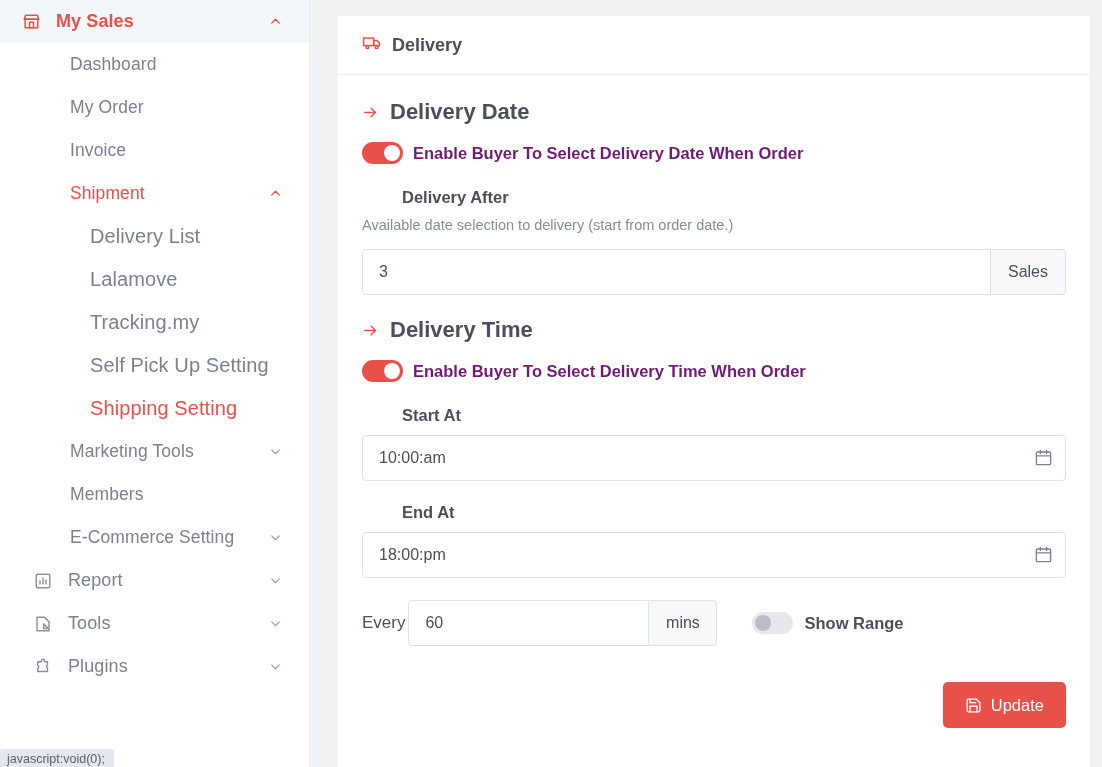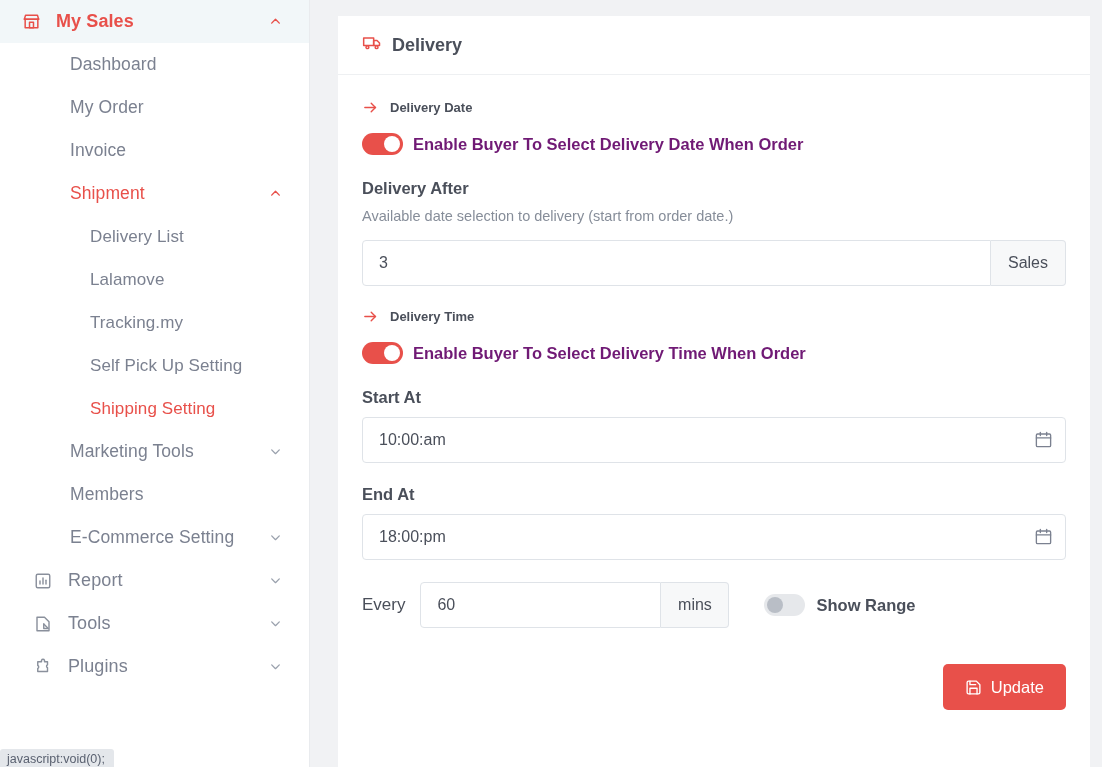--- a/index.html
+++ b/index.html
@@ -30,21 +30,21 @@
   .nav-label { flex: 1; font-size: 17.5px; color: #7b8190; letter-spacing: .1px; }
   .nav-row.lvl0 .nav-label { font-size: 18px; }
   .nav-row.active > .nav-label,
   .nav-row.active .nav-label { color: #e8504a; }
   .nav-row.brand .nav-label { color: #e8504a; font-weight: bold; font-size: 18px; }
   .nav-icon { width: 26px; margin-right: 8px; display: flex; align-items: center; justify-content: flex-start; }
   .chev { width: 16px; height: 16px; flex: 0 0 16px; display:flex; align-items:center; justify-content:center; }
   .chev svg { display: block; }
   .indent1 { padding-left: 70px; }
   .indent2 { padding-left: 90px; }
-  .sub-label { font-size: 17px; color: #7b8190; }
+  .sub-label { font-size: 20px; color: #7b8190; }
   .sub-label.sel { color: #e8504a; }
 
   
   .statusbar {
     position: absolute; left: 0; bottom: -4px;
     background: #e4e7eb; color: #5a6170;
     font-size: 12.5px; padding: 3px 9px 4px 7px;
     border-radius: 3px 3px 0 0;
     font-family: "Liberation Sans", sans-serif;
     white-space: nowrap; overflow: hidden;
@@ -61,38 +61,38 @@
   }
   .panel-head {
     height: 59px; display: flex; align-items: center;
     padding-left: 24px; border-bottom: 1px solid #eef0f2;
   }
   .panel-head .ttl { font-size: 18px; color: #4a4f5a; font-weight: bold; margin-left: 10px; }
   .panel-body { padding: 24px; }
 
   .sec-head { display: flex; align-items: center; margin-bottom: 17px; }
   .sec-head .arrow { color: #e8504a; margin-right: 11px; display:flex; }
-  .sec-head .sec-ttl { font-size: 13px; font-weight: bold; color: #4a4f5a; }
+  .sec-head .sec-ttl { font-size: 22px; font-weight: bold; color: #4a4f5a; }
 
   .toggle-row { display: flex; align-items: center; margin-bottom: 24px; }
   .switch {
     width: 41px; height: 22px; border-radius: 11px;
     position: relative; flex: 0 0 41px; cursor: pointer;
     background: #e8504a;
   }
   .switch .knob {
     position: absolute; top: 3px; right: 3px;
     width: 16px; height: 16px; border-radius: 50%;
     background: #fff;
   }
   .switch.off { background: #e6e8eb; }
   .switch.off .knob { left: 3px; right: auto; background: #b9bec6; }
   .toggle-text { margin-left: 10px; font-size: 16.5px; font-weight: bold; color: #701a75; }
 
-  .field-label { font-size: 16.5px; font-weight: bold; color: #4a4f5a; margin-bottom: 10px; }
+  .field-label { font-size: 16.5px; font-weight: bold; color: #4a4f5a; margin-bottom: 10px; margin-left: 40px; }
   .hint { font-size: 14.5px; color: #868d99; margin-bottom: 16px; }
 
   .input-group { display: flex; width: 100%; margin-bottom: 22px; }
   .inp {
     flex: 1; height: 46px;
     border: 1px solid #dfe3e8; border-radius: 4px 0 0 4px;
     padding: 0 16px; font-size: 16px; color: #4a4f5a;
     font-family: "Liberation Sans", sans-serif;
     background: #fff; outline: none;
   }
@@ -111,21 +111,21 @@
     width: 100%; height: 46px;
     border: 1px solid #dfe3e8; border-radius: 4px;
     padding: 0 42px 0 16px; font-size: 16px; color: #4a4f5a;
     font-family: "Liberation Sans", sans-serif;
     background: #fff; outline: none;
   }
   .cal-ic { position: absolute; right: 13px; top: 13px; pointer-events: none; }
 
   .every-row { display: flex; align-items: center; margin-top: 4px; }
   .every-lbl { font-size: 17px; color: #4a4f5a; margin-right: 3px; }
-  .every-grp { display: flex; width: 306px; margin-left: 12px; }
+  .every-grp { display: flex; width: 306px; }
   .every-grp .inp { border-radius: 4px 0 0 4px; }
   .range-wrap { display: flex; align-items: center; margin-left: 38px; }
   .range-lbl { margin-left: 11px; font-size: 16.5px; font-weight: bold; color: #4a4f5a; }
 
   .foot { display: flex; justify-content: flex-end; margin-top: 36px; padding-right: 0; }
   .btn-update {
     background: #e8504a; color: #fff; border: none;
     height: 46px; padding: 0 22px; border-radius: 5px;
     font-size: 16.5px; font-family: "Liberation Sans", sans-serif;
     display: flex; align-items: center; cursor: pointer;

